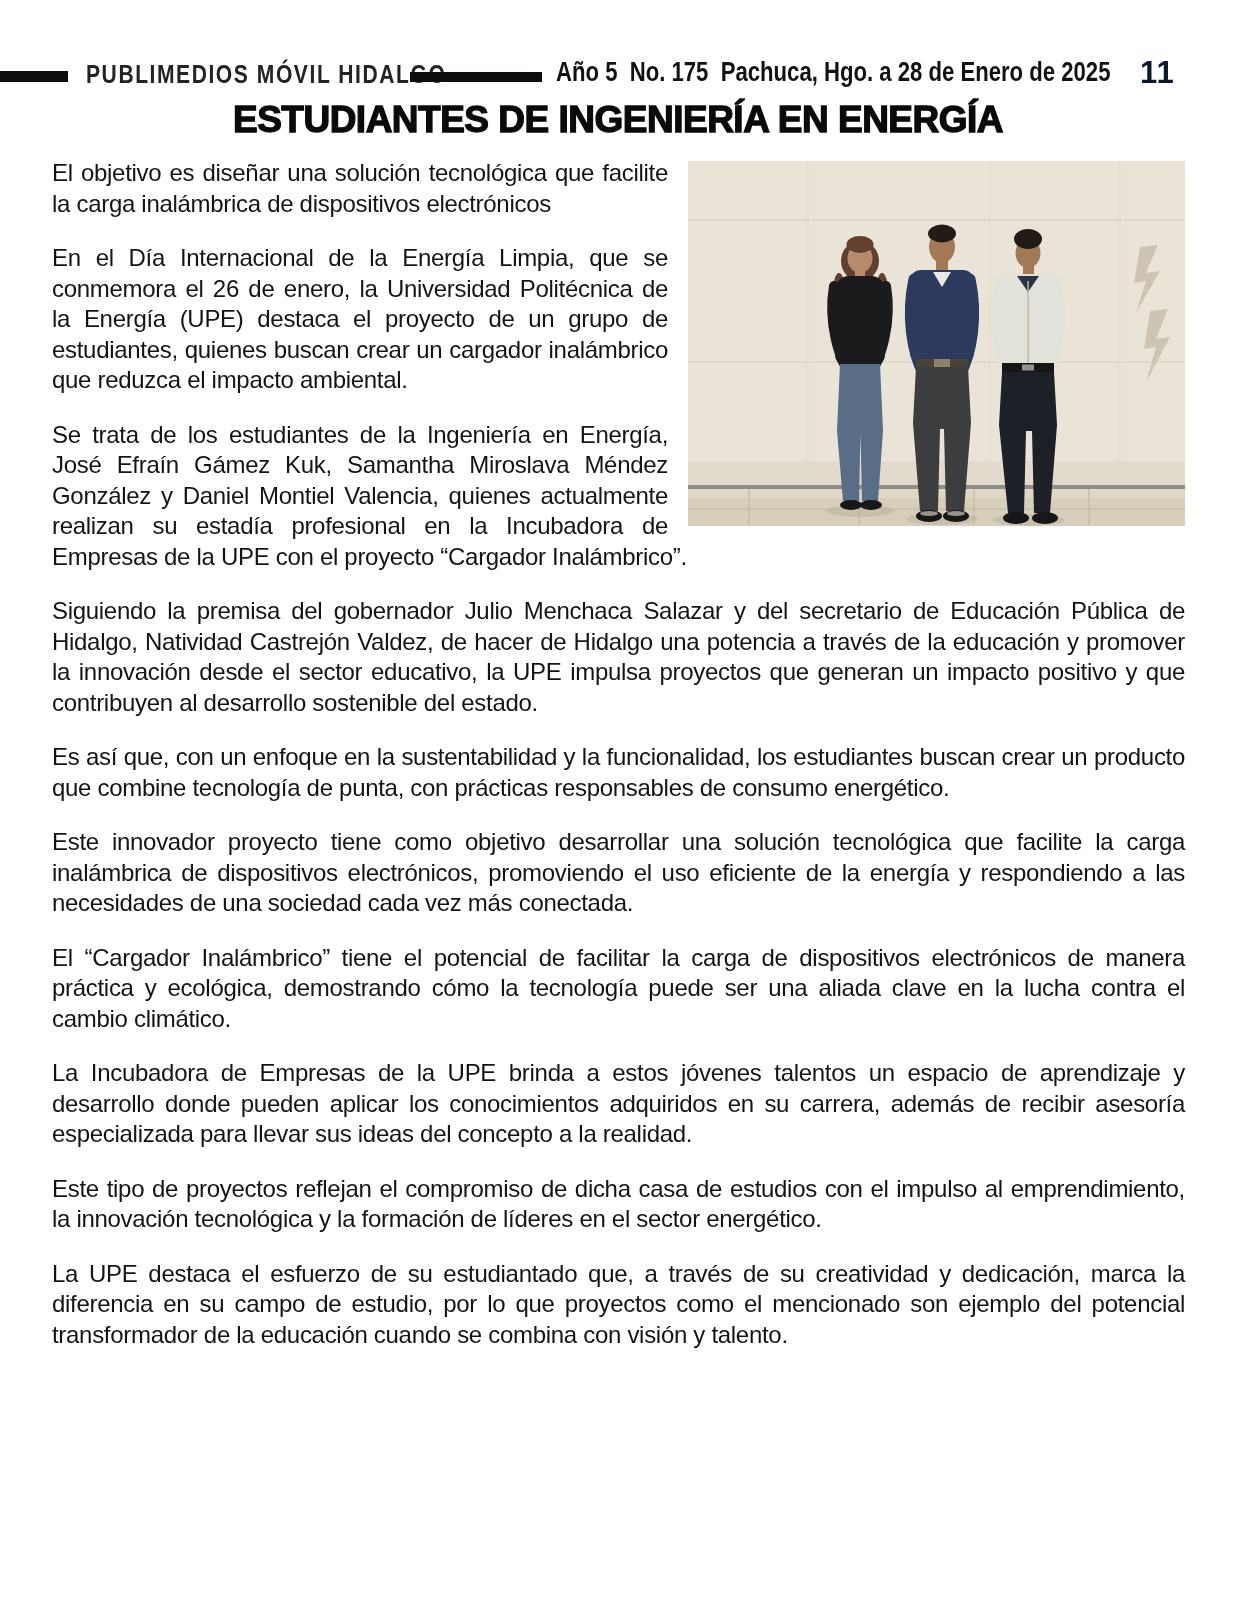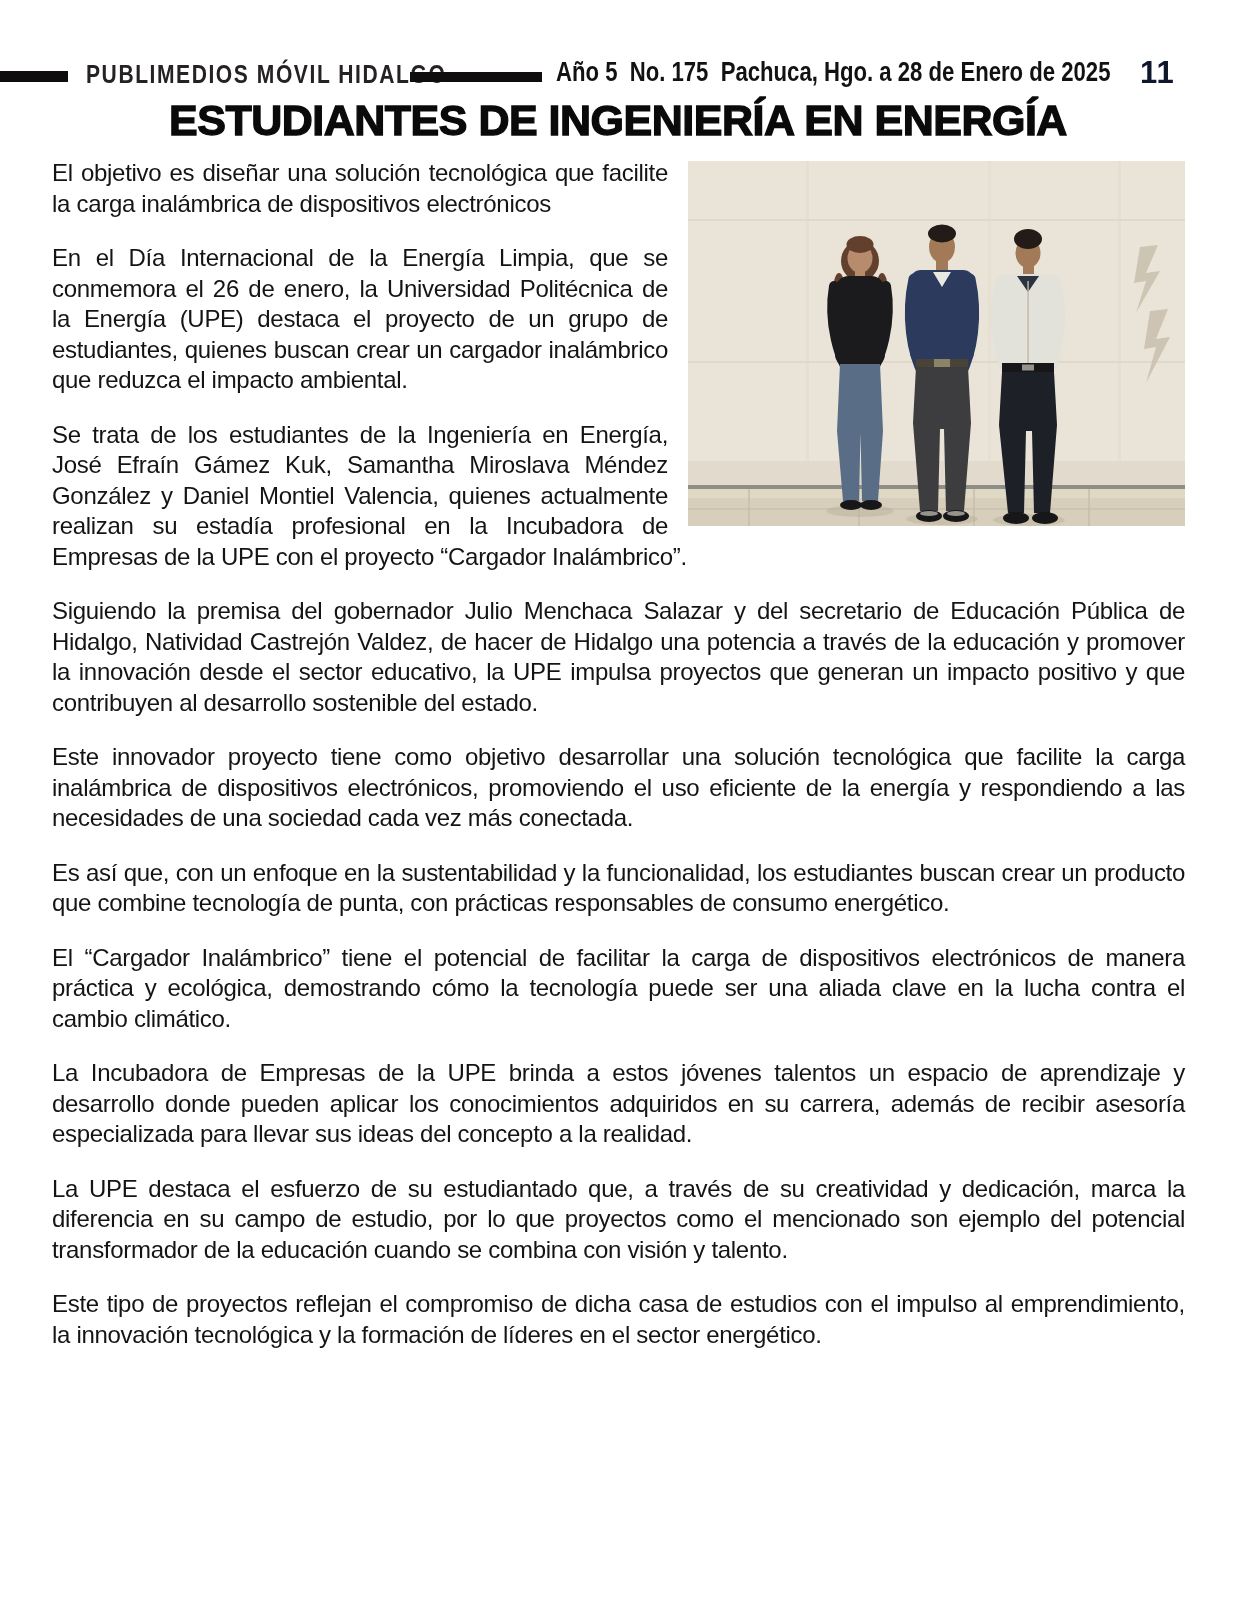--- a/index.html
+++ b/index.html
@@ -28,21 +28,21 @@
     white-space:pre;letter-spacing:0px;
     transform:scaleX(0.79);transform-origin:left top;
   }
   .pageno{
     position:absolute;left:1140px;top:55px;
     font-size:31px;font-weight:700;color:#0f172a;letter-spacing:1px;
   }
   
   .headline{
     text-align:center;
-    font-size:43px;line-height:48px;
+    font-size:37px;line-height:48px;
     font-weight:700;color:#0a0a0a;
     letter-spacing:-0.5px;
     -webkit-text-stroke:1.3px #0a0a0a;
     margin:0 30px 14px 30px;
   }
   
   .article{
     padding:0 51px 0 52px;
     text-align:justify;
     font-size:24px;line-height:30.5px;letter-spacing:-0.3px;
@@ -158,20 +158,20 @@
           <ellipse cx="328" cy="357" rx="13" ry="6" fill="#17171a"></ellipse>
           <ellipse cx="357" cy="357" rx="13" ry="6" fill="#17171a"></ellipse>
         </g>
       </svg>
     </div>
 
     <p>El objetivo es diseñar una solución tecnológica que facilite la carga inalámbrica de dispositivos electrónicos</p>
     <p>En el Día Internacional de la Energía Limpia, que se conmemora el 26 de enero, la Universidad Politécnica de la Energía (UPE) destaca el proyecto de un grupo de estudiantes, quienes buscan crear un cargador inalámbrico que reduzca el impacto ambiental.</p>
     <p>Se trata de los estudiantes de la Ingeniería en Energía, José Efraín Gámez Kuk, Samantha Miroslava Méndez González y Daniel Montiel Valencia, quienes actualmente realizan su estadía profesional en la Incubadora de Empresas de la UPE con el proyecto “Cargador Inalámbrico”.</p>
     <p>Siguiendo la premisa del gobernador Julio Menchaca Salazar y del secretario de Educación Pública de Hidalgo, Natividad Castrejón Valdez, de hacer de Hidalgo una potencia a través de la educación y promover la innovación desde el sector educativo, la UPE impulsa proyectos que generan un impacto positivo y que contribuyen al desarrollo sostenible del estado.</p>
+    <p>Es así que, con un enfoque en la sustentabilidad y la funcionalidad, los estudiantes buscan crear un producto que combine tecnología de punta, con prácticas responsables de consumo energético.</p>
     <p>Este innovador proyecto tiene como objetivo desarrollar una solución tecnológica que facilite la carga inalámbrica de dispositivos electrónicos, promoviendo el uso eficiente de la energía y respondiendo a las necesidades de una sociedad cada vez más conectada.</p>
-    <p>Es así que, con un enfoque en la sustentabilidad y la funcionalidad, los estudiantes buscan crear un producto que combine tecnología de punta, con prácticas responsables de consumo energético.</p>
     <p>El “Cargador Inalámbrico” tiene el potencial de facilitar la carga de dispositivos electrónicos de manera práctica y ecológica, demostrando cómo la tecnología puede ser una aliada clave en la lucha contra el cambio climático.</p>
     <p>La Incubadora de Empresas de la UPE brinda a estos jóvenes talentos un espacio de aprendizaje y desarrollo donde pueden aplicar los conocimientos adquiridos en su carrera, además de recibir asesoría especializada para llevar sus ideas del concepto a la realidad.</p>
+    <p>Este tipo de proyectos reflejan el compromiso de dicha casa de estudios con el impulso al emprendimiento, la innovación tecnológica y la formación de líderes en el sector energético.</p>
     <p>La UPE destaca el esfuerzo de su estudiantado que, a través de su creatividad y dedicación, marca la diferencia en su campo de estudio, por lo que proyectos como el mencionado son ejemplo del potencial transformador de la educación cuando se combina con visión y talento.</p>
-    <p>Este tipo de proyectos reflejan el compromiso de dicha casa de estudios con el impulso al emprendimiento, la innovación tecnológica y la formación de líderes en el sector energético.</p>
   </div>
 </div>
 
 </body></html>

